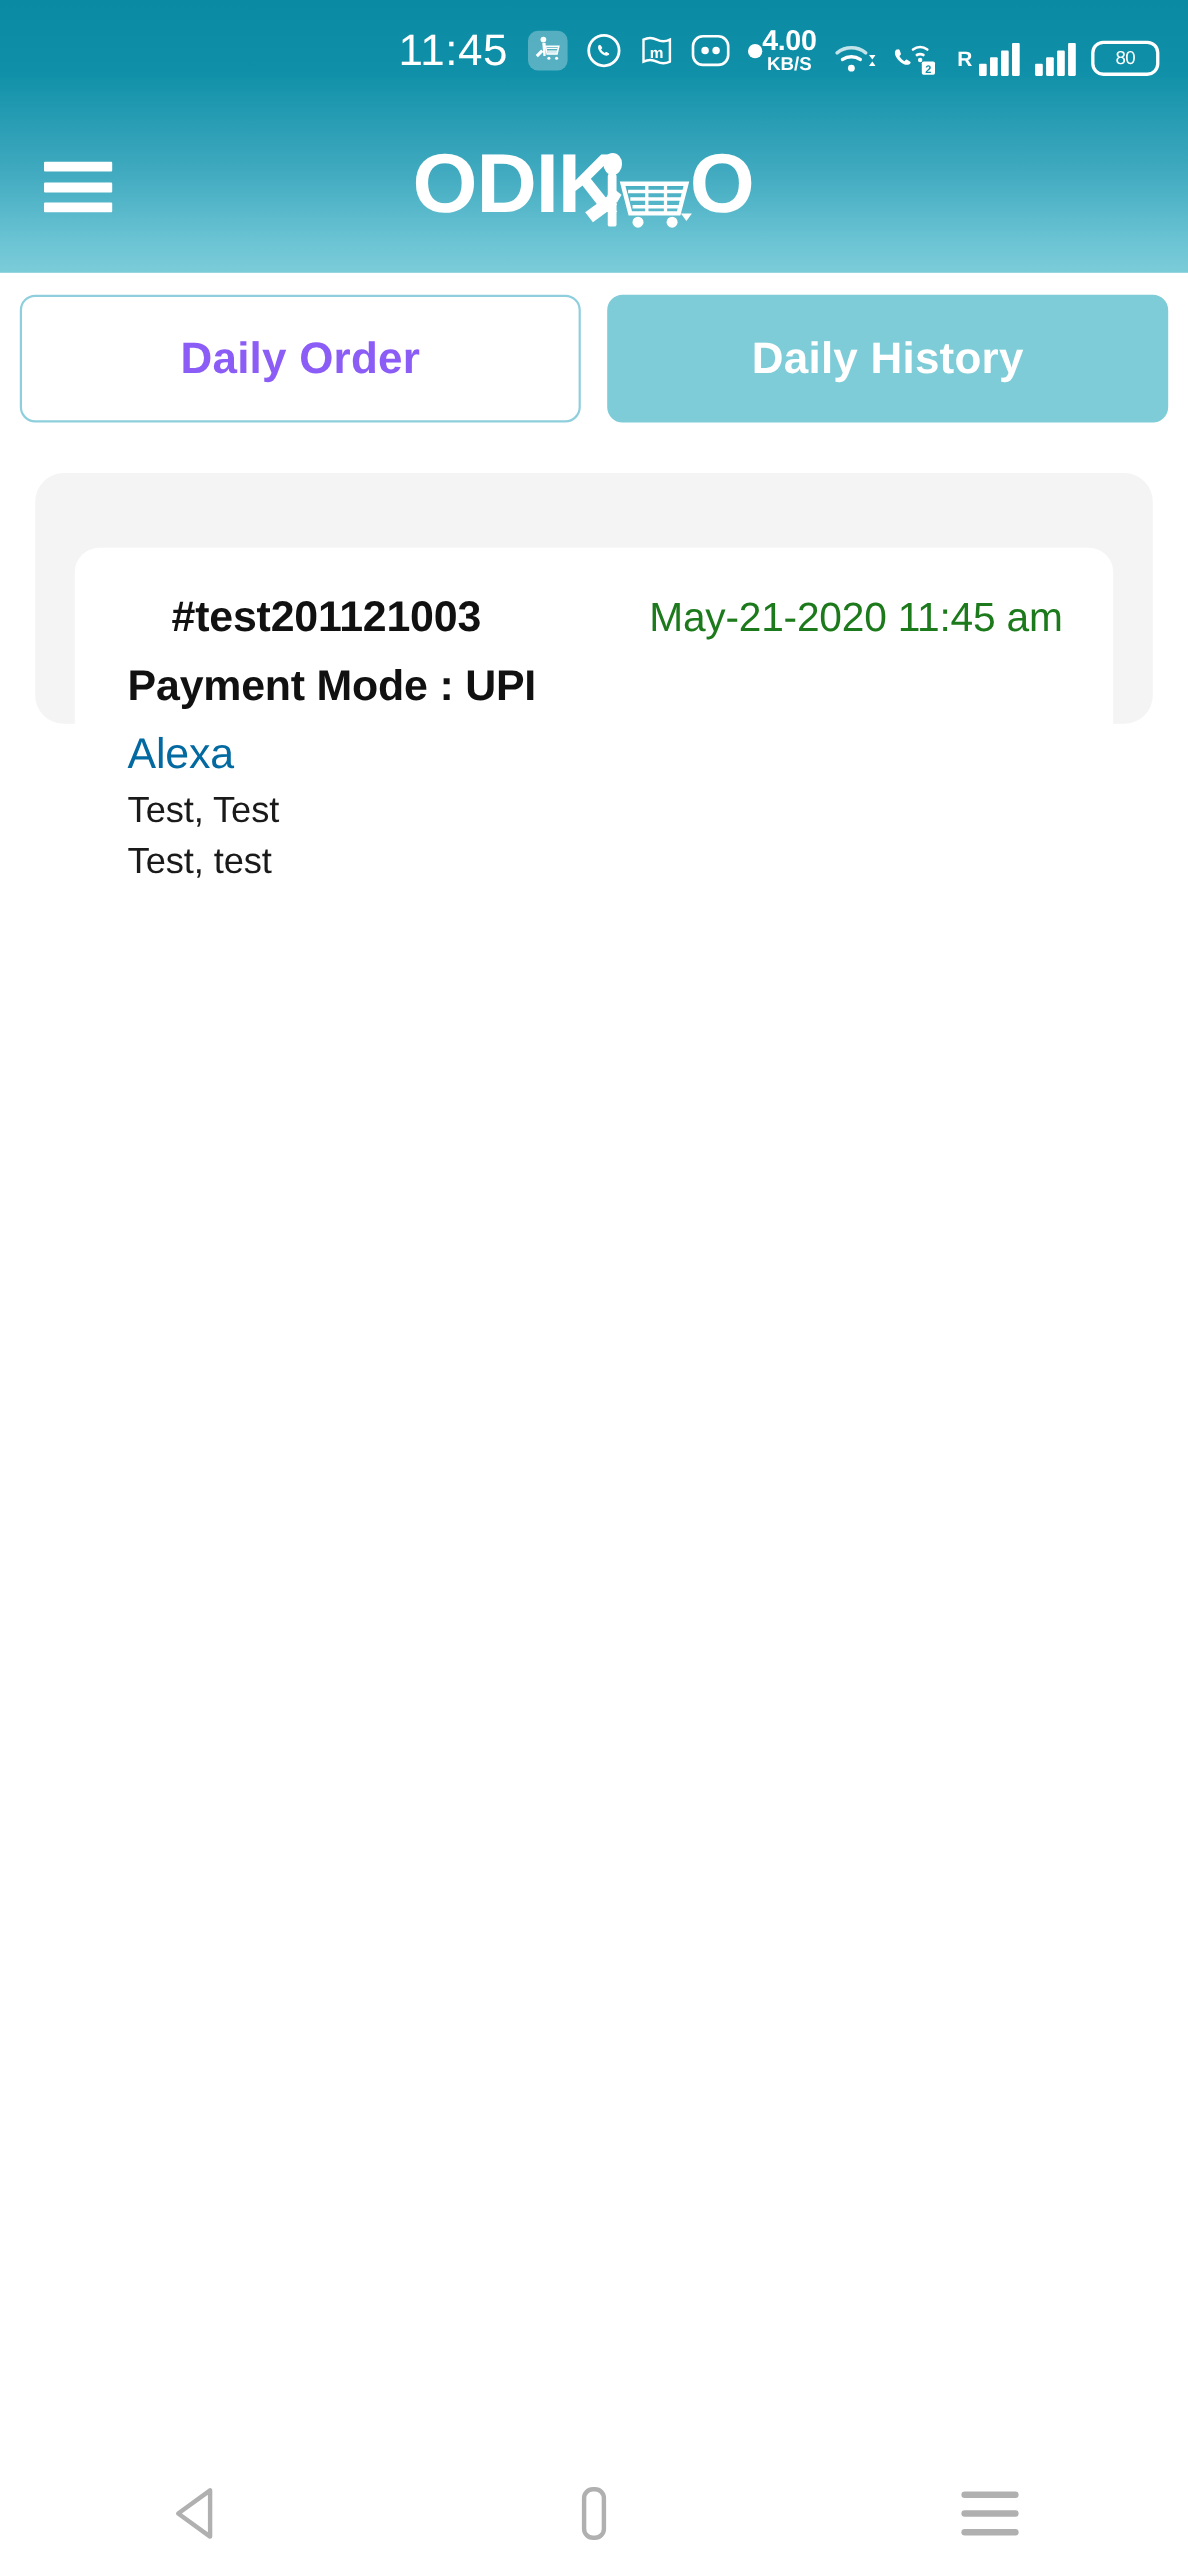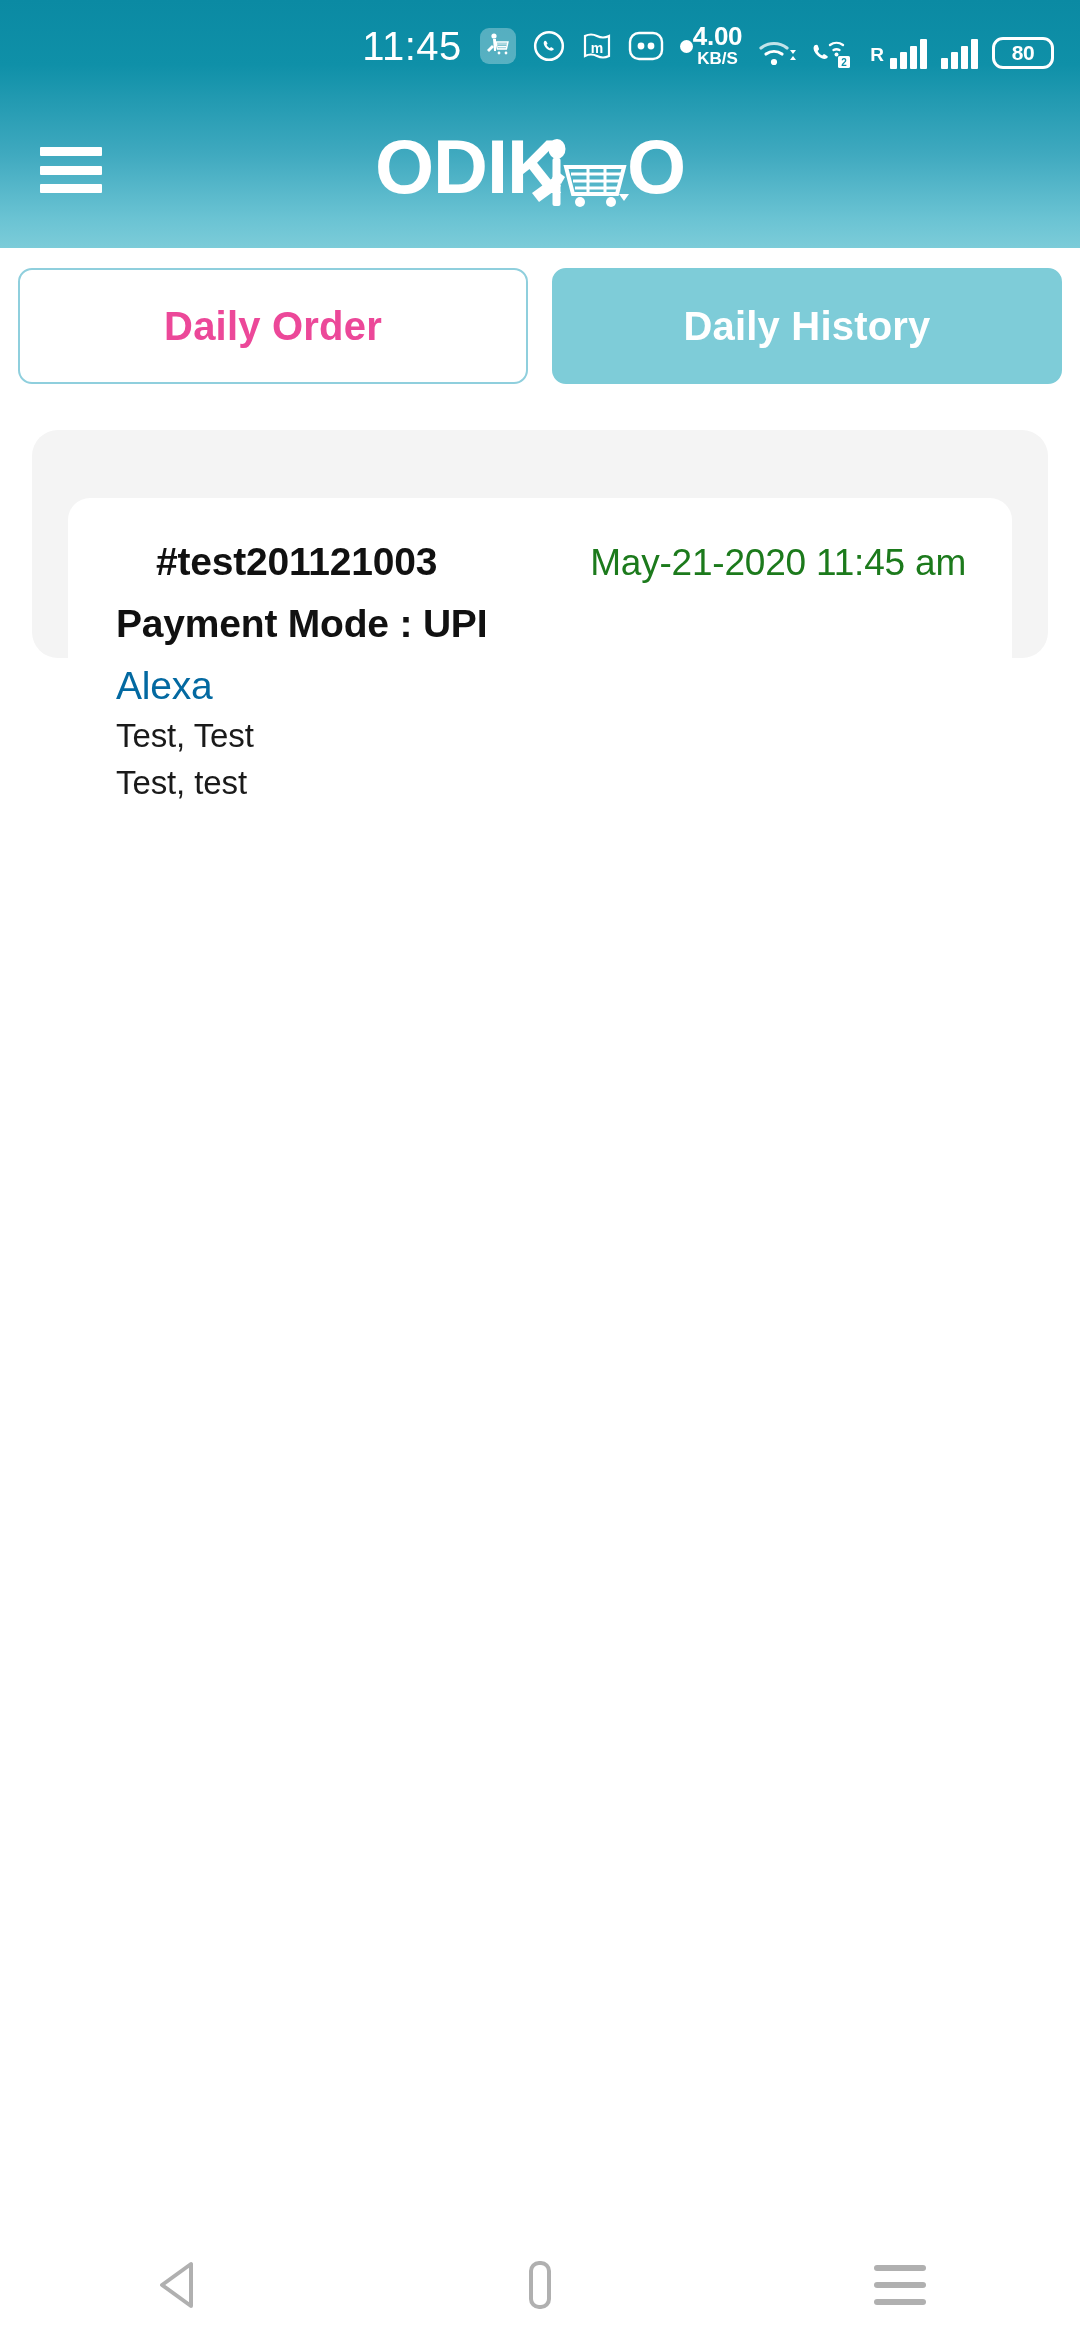--- a/index.html
+++ b/index.html
@@ -48,21 +48,21 @@
   .bars{ display:flex; align-items:flex-end; gap:3px; height:30px;}
   .bars i{ display:block; width:7px; background:#fff; border-radius:1px;}
   .bars i:nth-child(1){height:11px;}
   .bars i:nth-child(2){height:17px;}
   .bars i:nth-child(3){height:23px;}
   .bars i:nth-child(4){height:30px;}
   .sb-batt{
     width:62px; height:32px; border:3px solid #fff; border-radius:11px;
     display:flex; align-items:center; justify-content:center;
   }
-  .sb-batt span{ font-size:21px; font-weight:700; letter-spacing:-.5px;}
+  .sb-batt span{ font-size:17px; font-weight:400; letter-spacing:-.5px;}
 
   
   .appbar{
     position:absolute; top:92px; left:0; width:1080px; height:156px;
     display:flex; align-items:center;
   }
   .hamburger{
     position:absolute; left:40px; top:50%; transform:translateY(-50%);
     width:62px; height:46px; display:flex; flex-direction:column; justify-content:space-between;
     cursor:pointer;
@@ -76,21 +76,21 @@
 
   
   .tabs{
     position:absolute; top:268px; left:0; width:1080px; height:116px;
     display:flex; gap:24px; padding:0 18px;
   }
   .tab{
     flex:1; border-radius:14px; display:flex; align-items:center; justify-content:center;
     font-size:40px; font-weight:700; cursor:pointer; letter-spacing:.2px;
   }
-  .tab--inactive{ background:#ffffff; color:#ec4899; border:2px solid #8fcfdd; }
+  .tab--inactive{ background:#ffffff; color:#8b5cf6; border:2px solid #8fcfdd; }
   .tab--active{ background:#7eccd8; color:#ffffff; border:2px solid #7eccd8; }
 
   
   .list-shell{
     position:absolute; top:430px; left:32px; width:1016px; height:228px;
     background:#f4f4f4; border-radius:26px;
   }
   .order-card{
     position:absolute; top:498px; left:68px; width:944px; height:312px;
     background:#ffffff; border-radius:22px;

